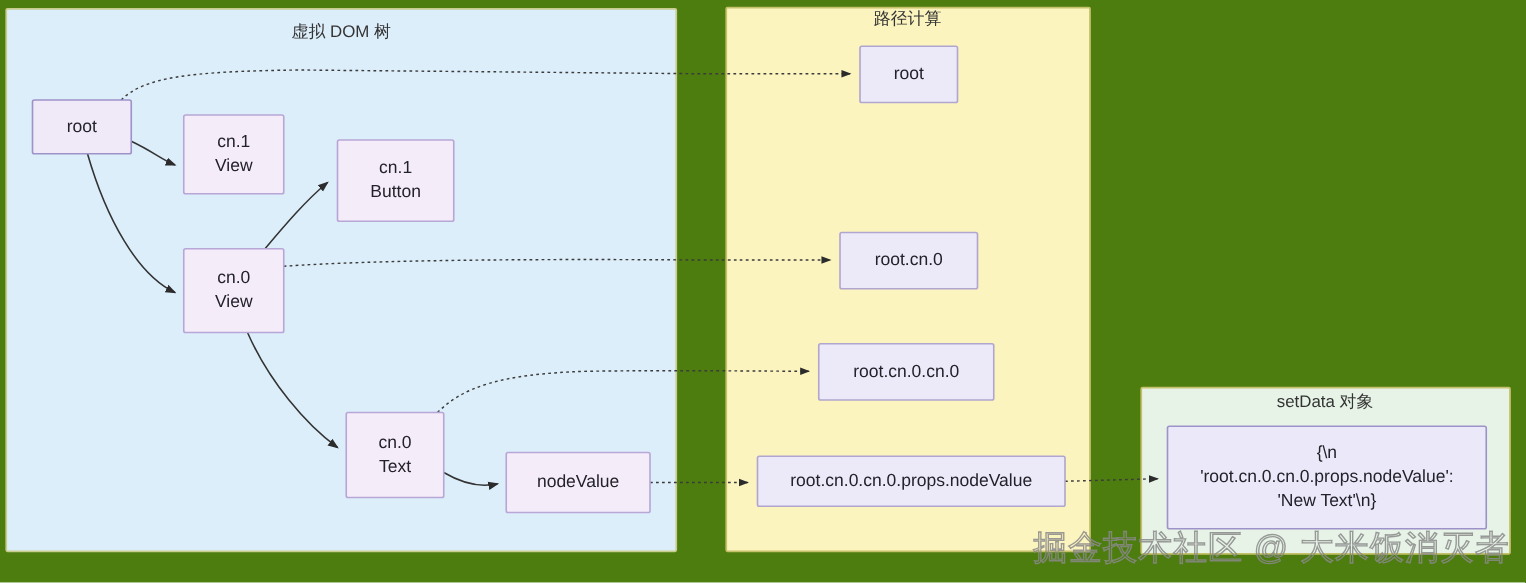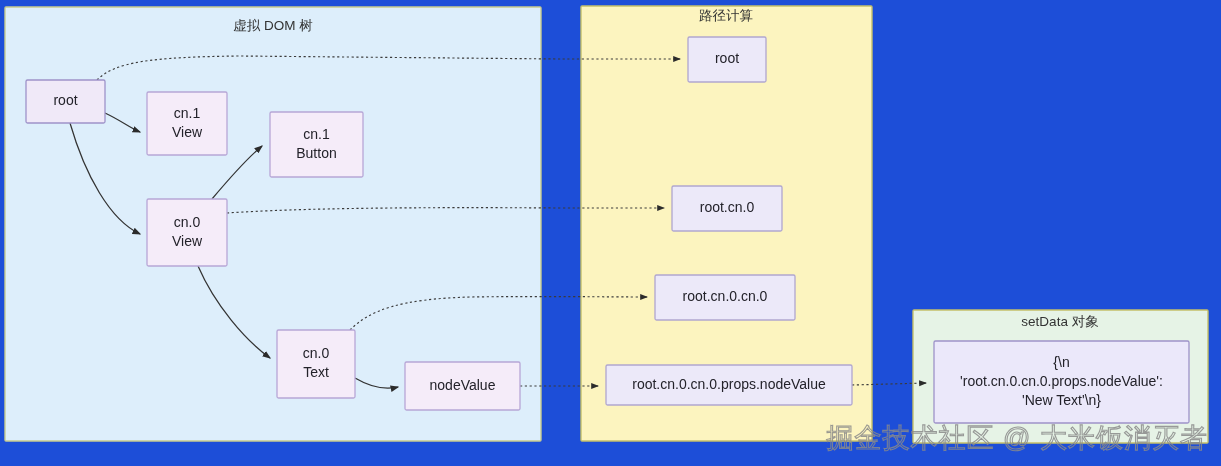--- a/index.html
+++ b/index.html
@@ -8,21 +8,21 @@
     background: #ffffff;
   }
   body {
     font-family: "Liberation Sans", "DejaVu Sans", sans-serif;
   }
   #diagram-root {
     position: relative;
     width: 1221px;
     height: 466px;
     overflow: hidden;
-    background: #1d4ed8;
+    background: #4d7c0f;
   }
   svg.diagram {
     position: absolute;
     top: 0;
     left: 0;
     width: 1221px;
     height: 466px;
   }
   .panel-rect {
     stroke-width: 1.4px;

